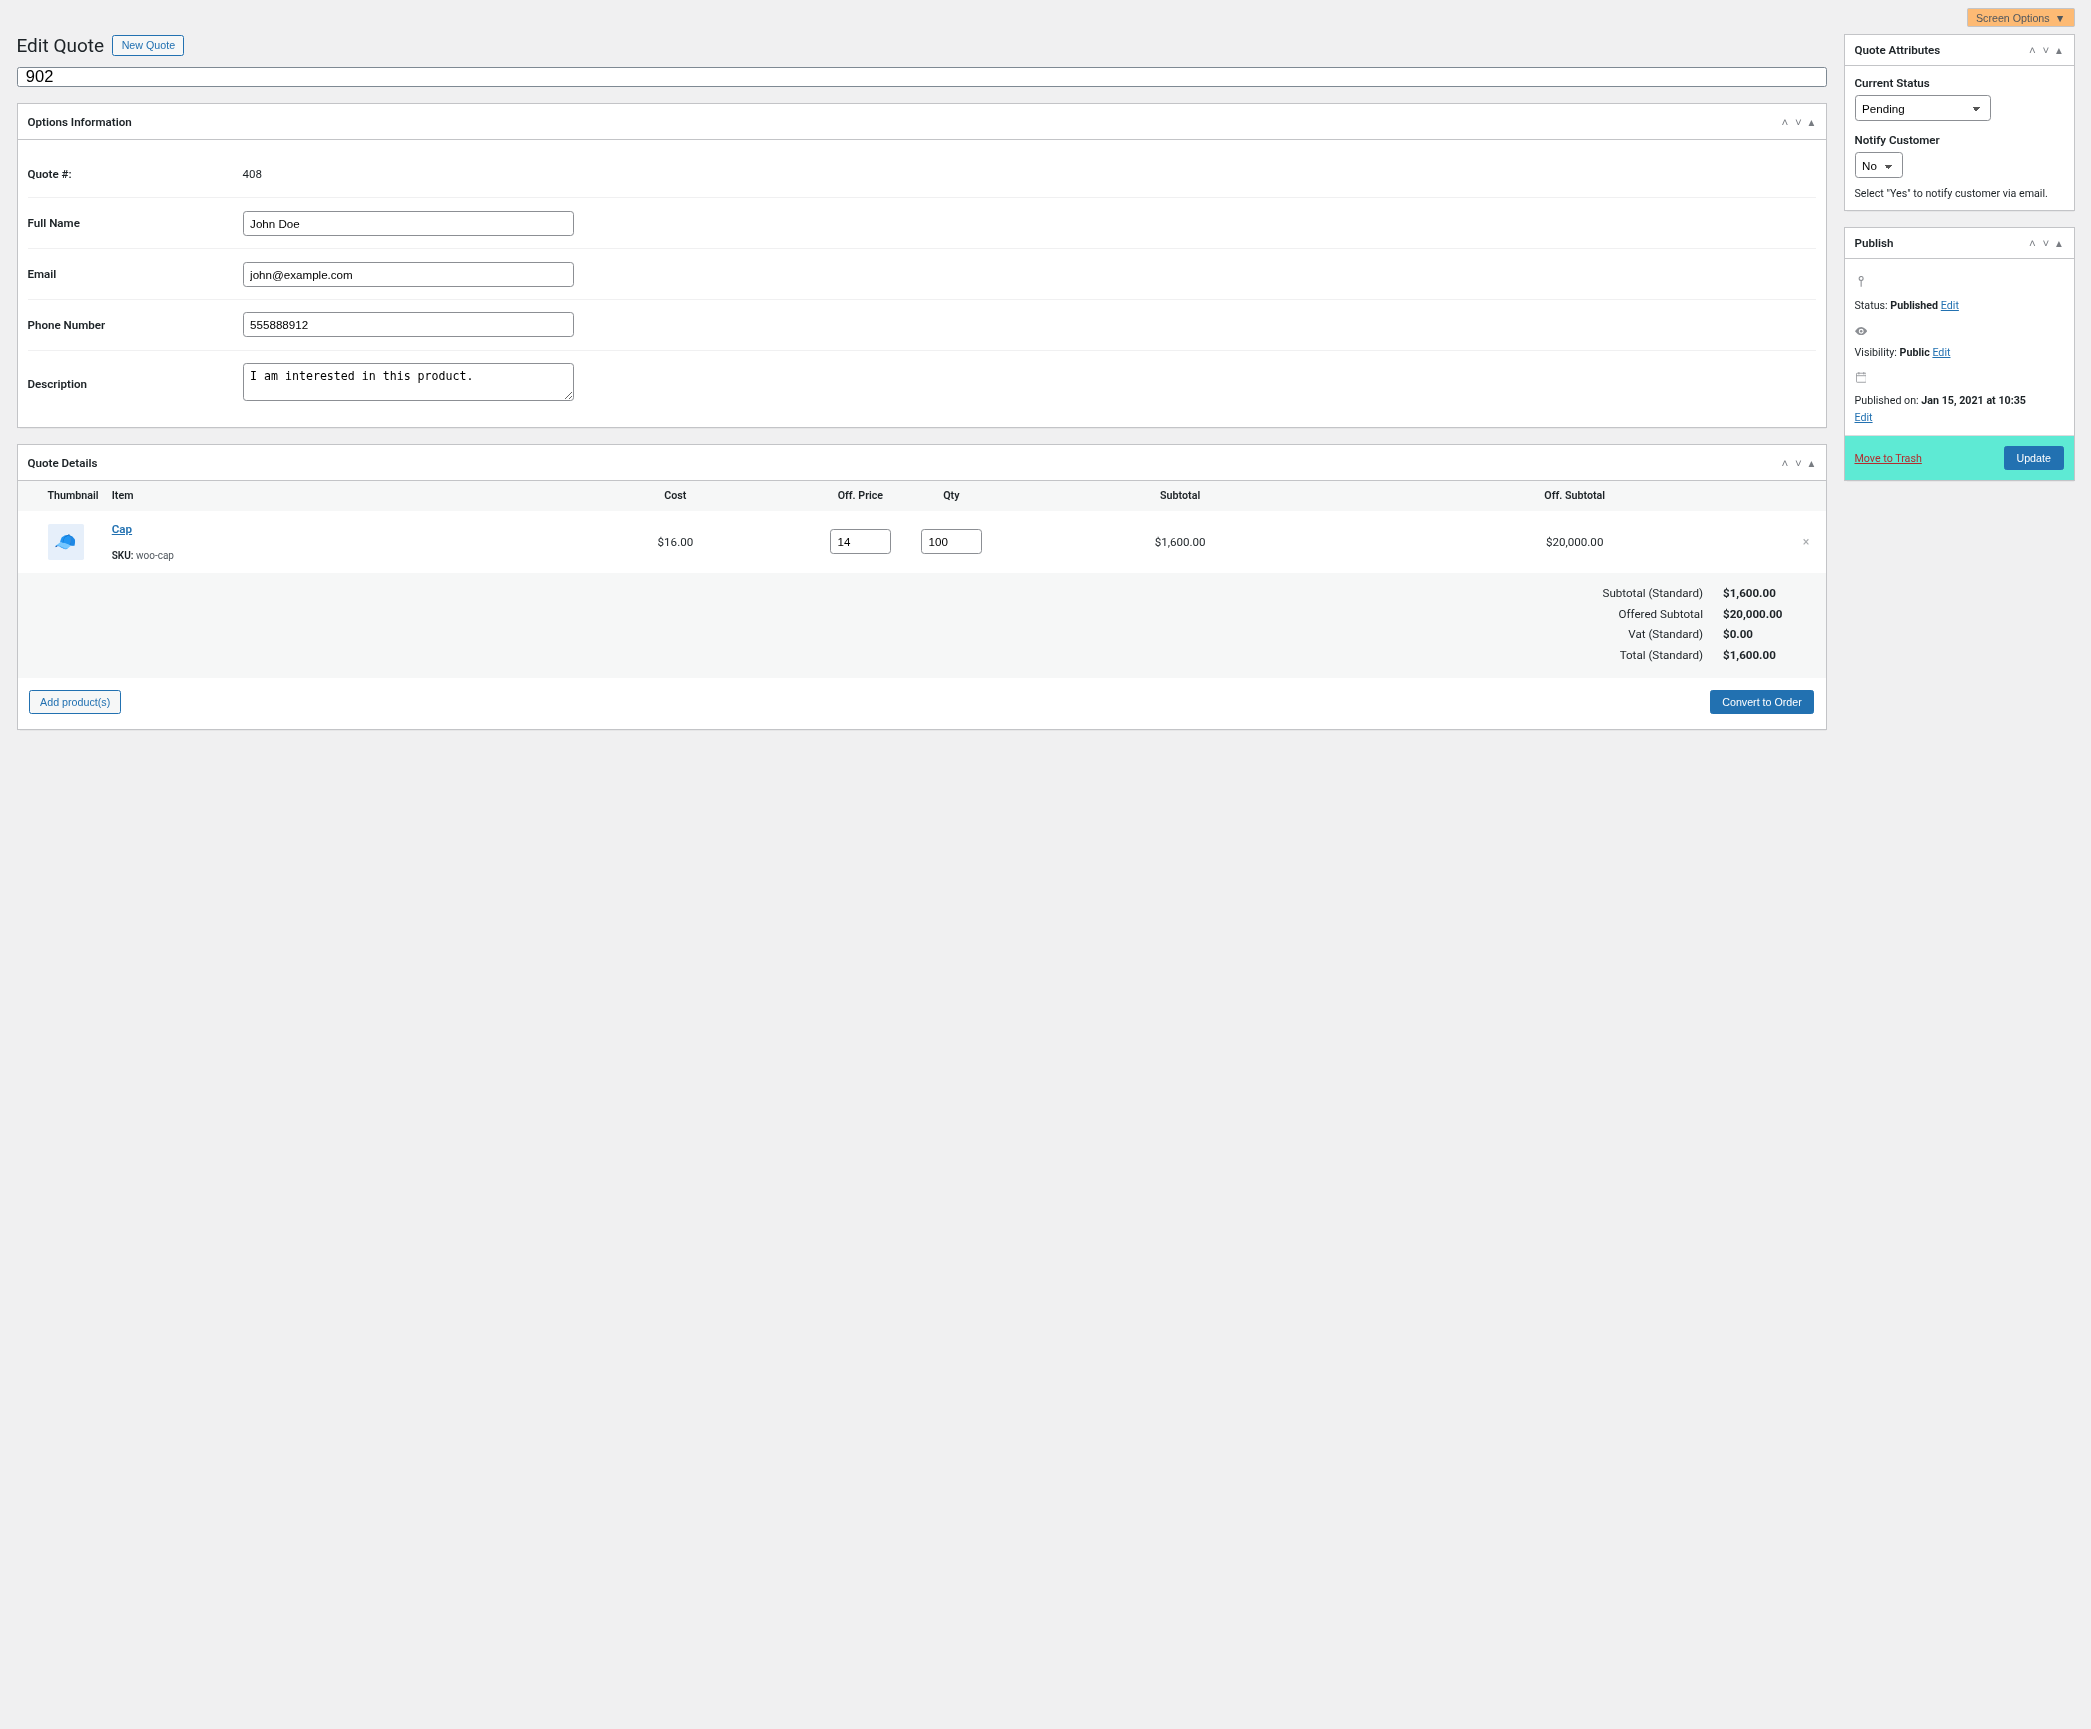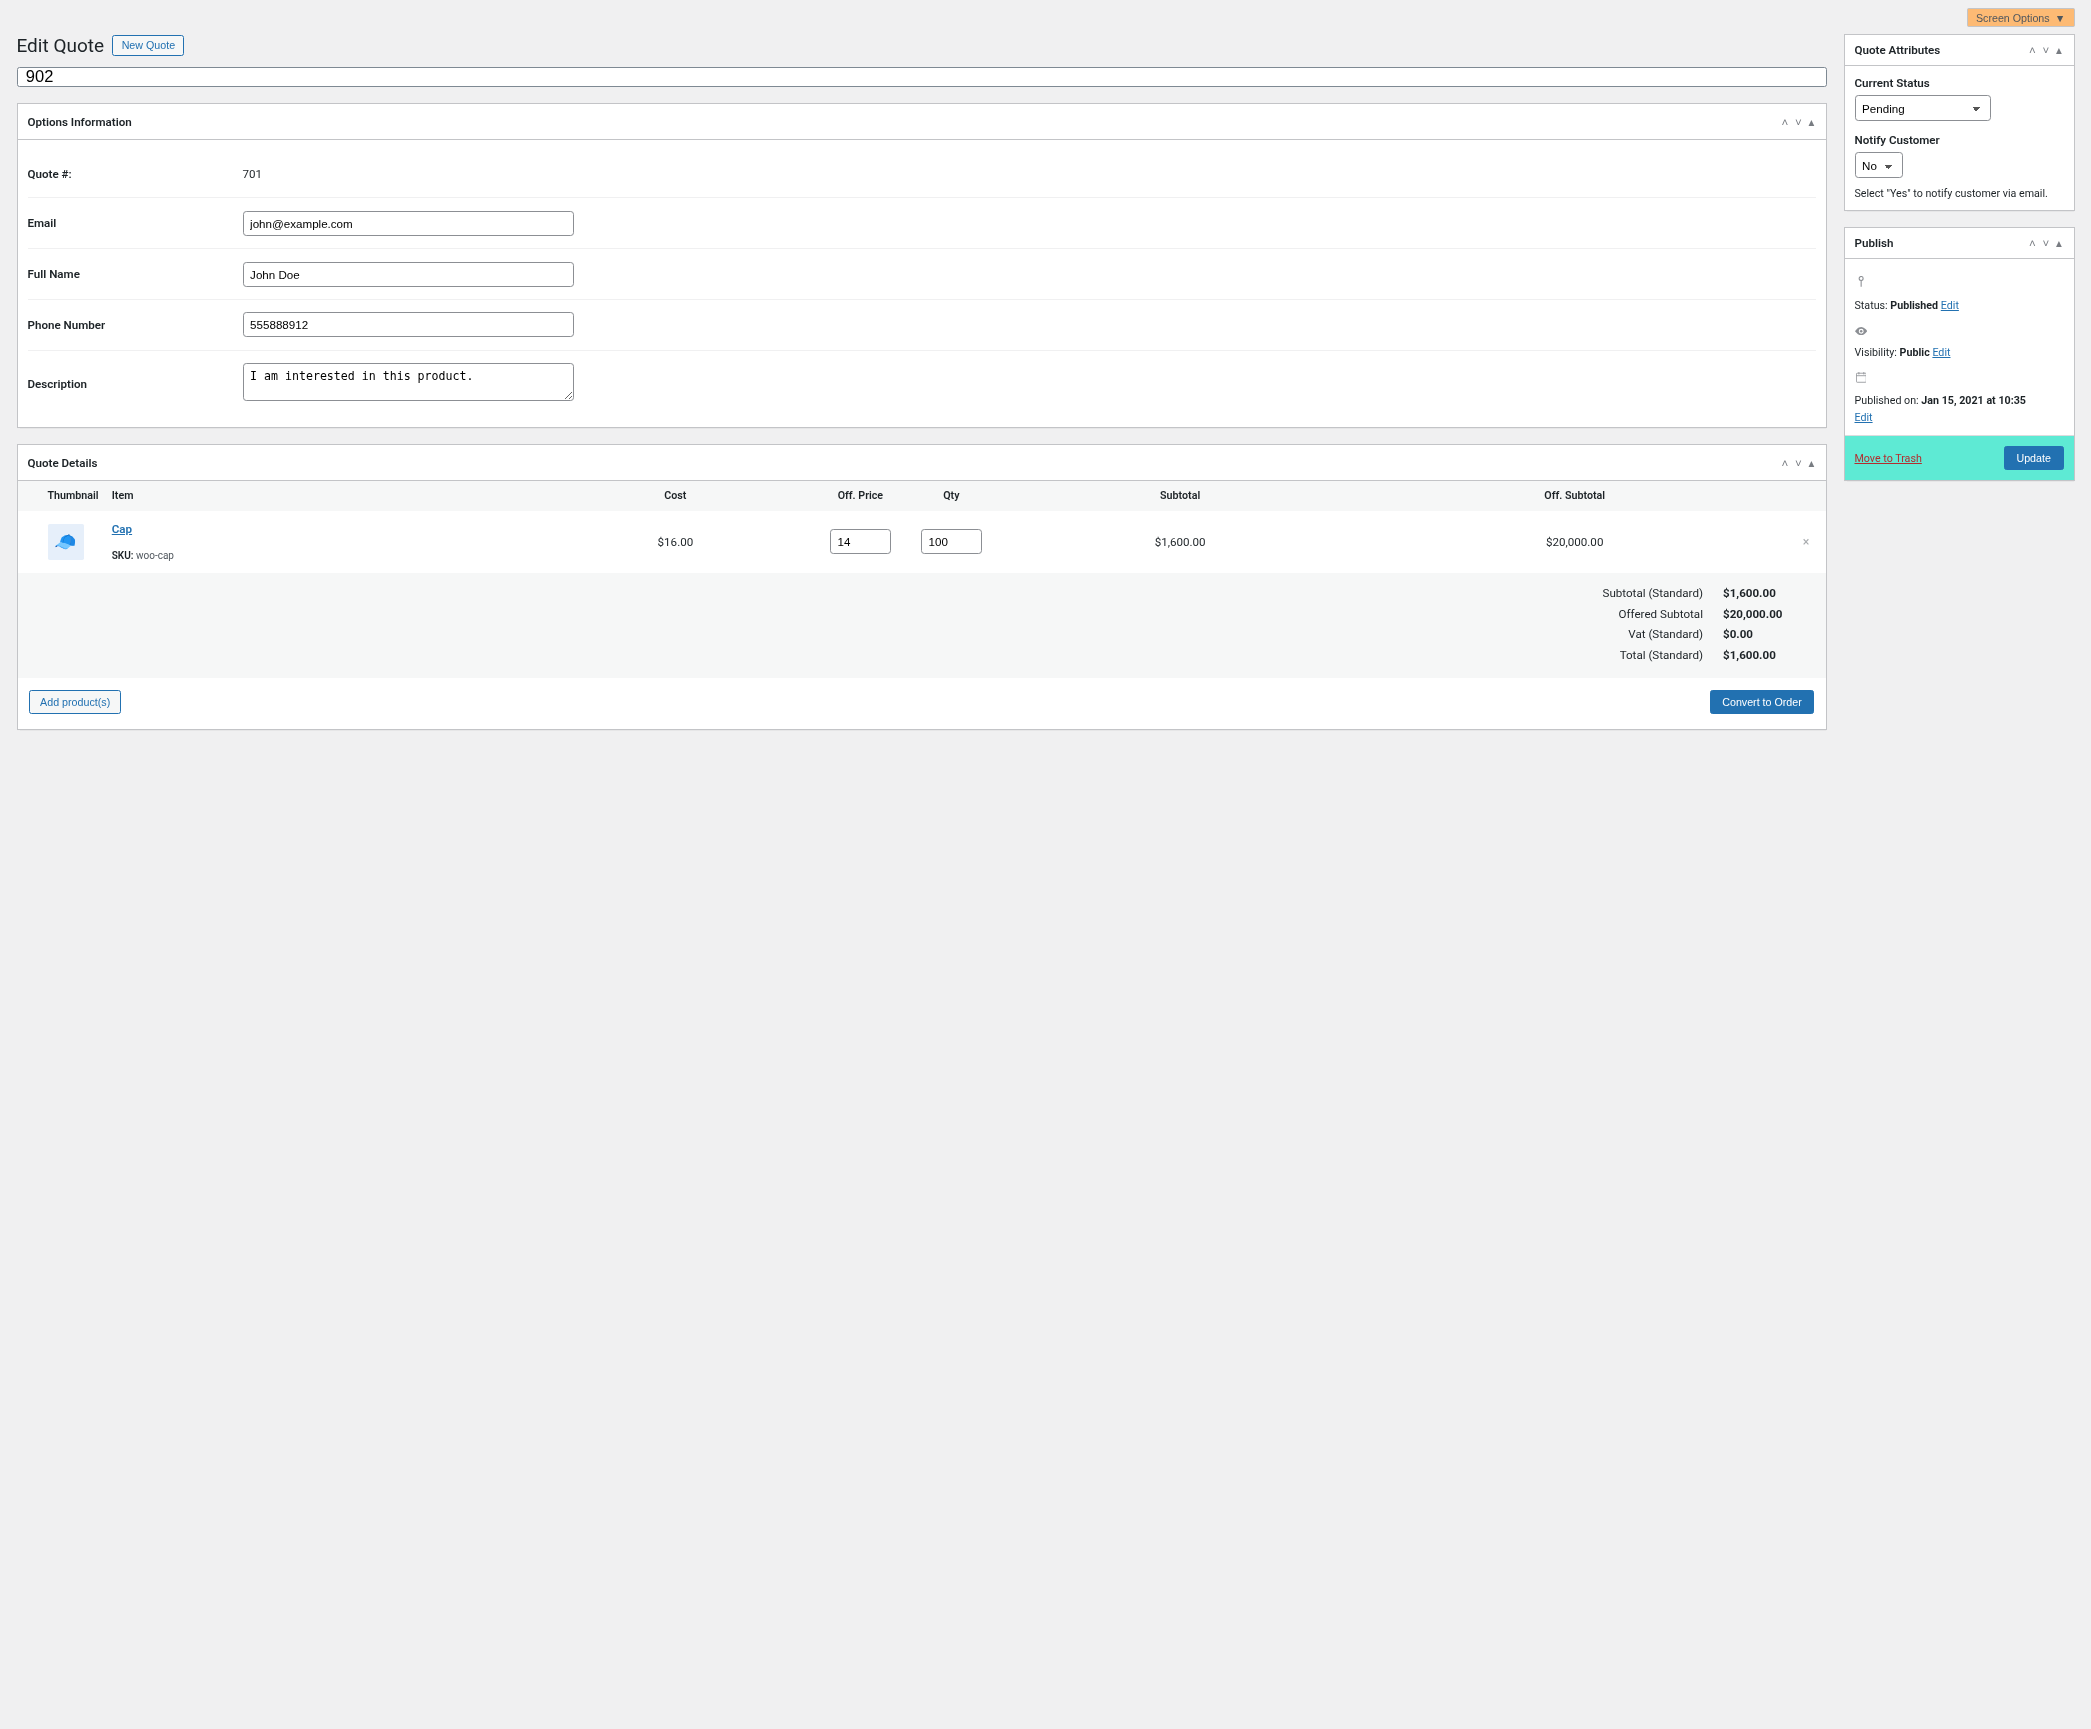--- a/index.html
+++ b/index.html
@@ -172,29 +172,29 @@
           <span>˄</span>
           <span>˅</span>
           <span>▴</span>
         </div>
       </div>
       <div class="inside">
         <table class="form-table">
           <tbody>
               <tr>
             <th>Quote #:</th>
-            <td><span class="static-val">701</span></td>
+            <td><span class="static-val">408</span></td>
+          </tr>
+          <tr>
+            <th>Full Name</th>
+            <td><input type="text" value="John Doe" style=""></td>
           </tr>
           <tr>
             <th>Email</th>
             <td><input type="text" value="john@example.com" style=""></td>
-          </tr>
-          <tr>
-            <th>Full Name</th>
-            <td><input type="text" value="John Doe" style=""></td>
           </tr>
           <tr>
             <th>Phone Number</th>
             <td><input type="text" value="555888912" style=""></td>
           </tr>
           <tr>
             <th>Description</th>
             <td><textarea id="desc-ta" style="">I am interested in this product.</textarea></td>
           </tr>
         </tbody>

